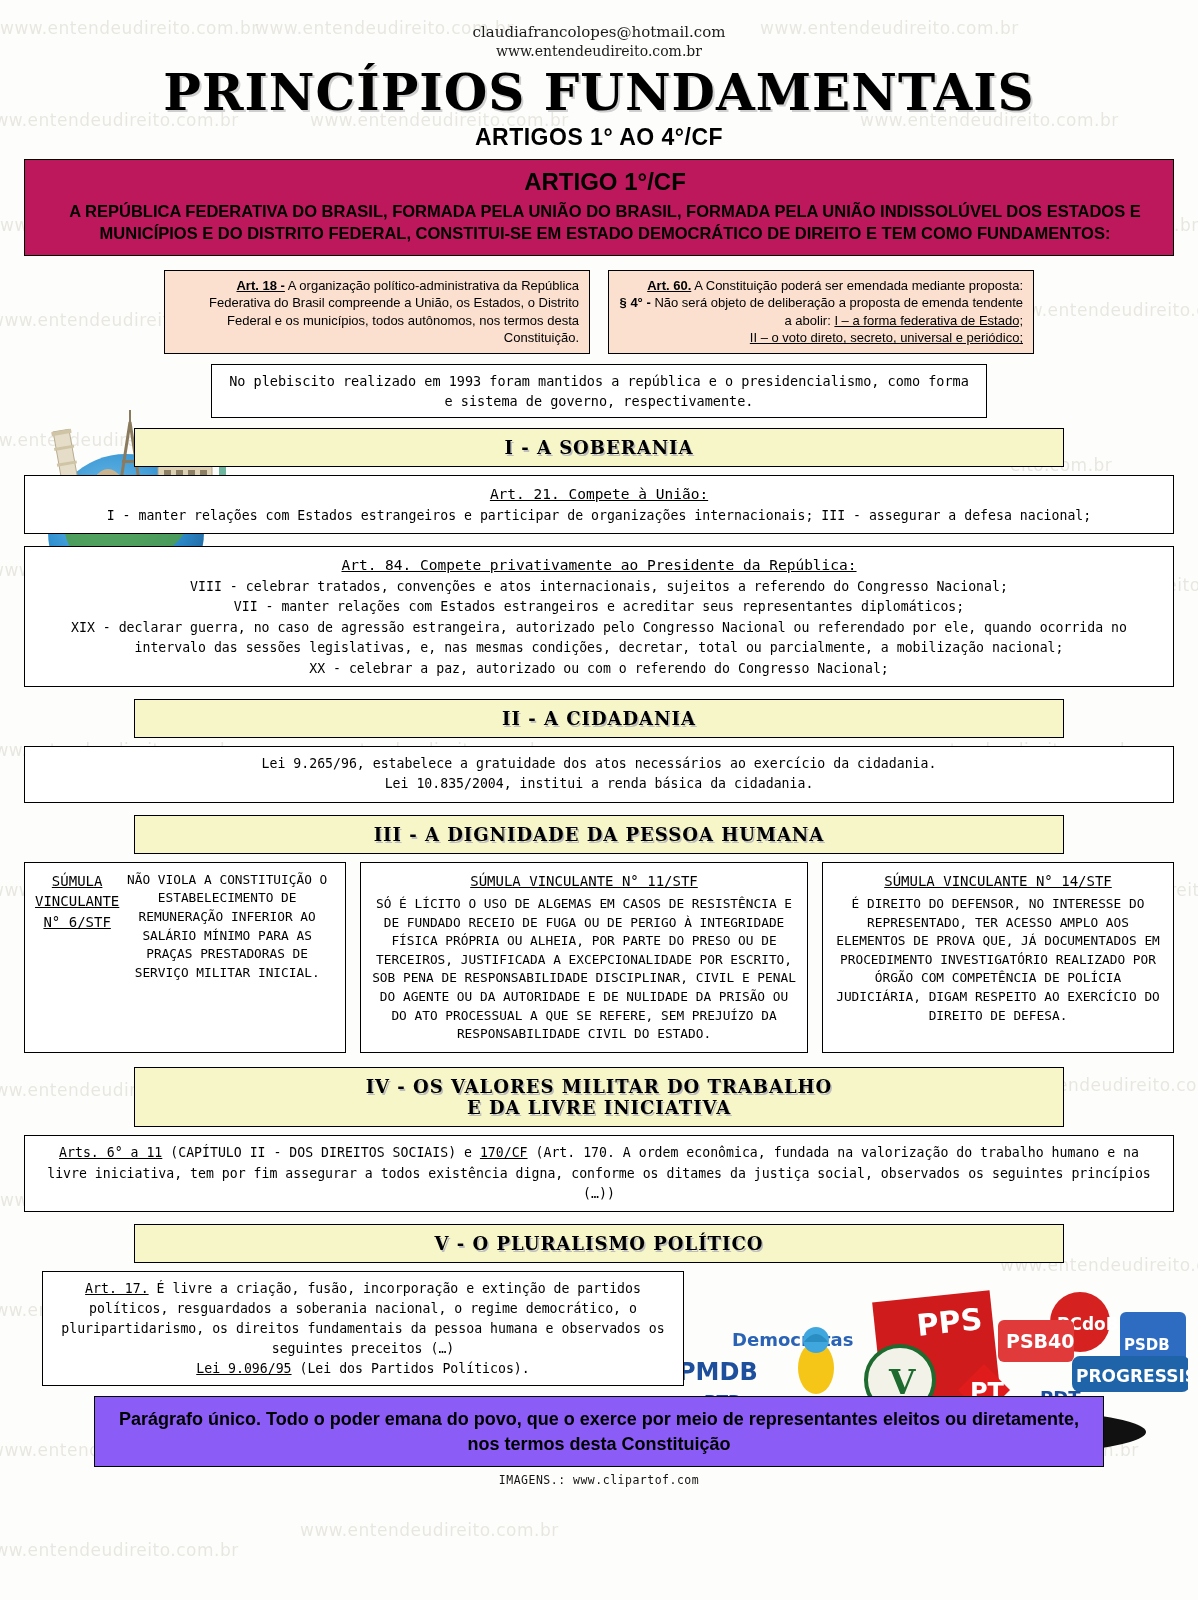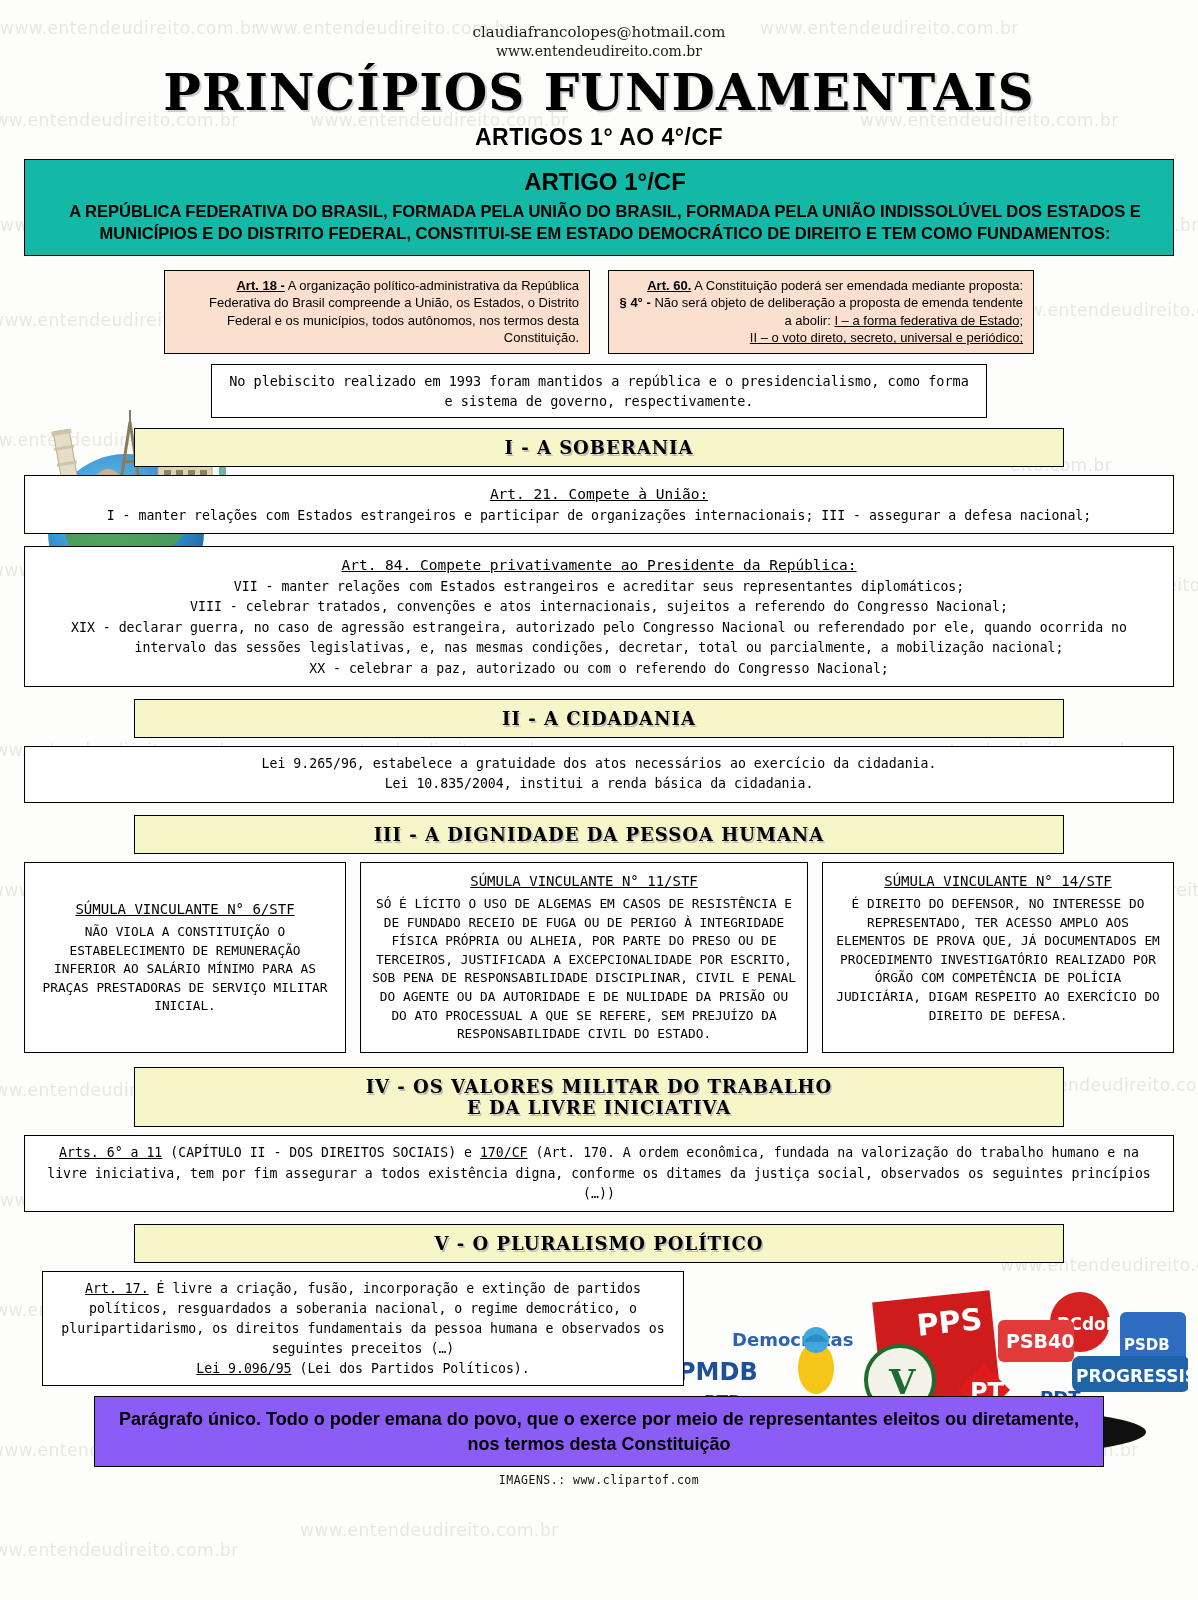--- a/index.html
+++ b/index.html
@@ -58,21 +58,21 @@
     text-shadow:2px 2px 0 #cfcfcf;
   }
   .sub-title{
     text-align:center;
     font-weight:bold;
     font-size:23px;
     letter-spacing:.5px;
     margin:2px 0 8px 0;
   }
   .art1-box{
-    background:#14b8a6;
+    background:#be185d;
     border:1px solid #000;
     padding:8px 14px 10px 26px;
     margin-bottom:14px;
   }
   .art1-title{
     text-align:center;
     font-weight:bold;
     font-size:24px;
     margin-bottom:4px;
   }
@@ -153,21 +153,21 @@
     font-size:12.8px;
     line-height:1.45;
     text-align:center;
   }
   .sumula .hd{
     display:block;
     font-size:14px;
     text-decoration:underline;
     margin-bottom:4px;
   }
-  .s1{flex:0 0 300px;display:flex;flex-direction:column;justify-content:center;}
+  .s1{flex:0 0 300px;display:flex;flex-direction:row;justify-content:center;}
   .s2{flex:1;}
   .s3{flex:0 0 330px;}
 
   .par-unico{
     margin:10px 70px 6px 70px;
     background:#8b5cf6;
     border:1px solid #000;
     padding:10px 14px;
     text-align:center;
     font-weight:bold;
@@ -374,22 +374,22 @@
 
     <div class="section-band">I - A SOBERANIA</div>
 
     <div class="mono-box">
       <div class="hd">Art. 21. Compete à União:</div>
       <div>I - manter relações com Estados estrangeiros e participar de organizações internacionais; III - assegurar a defesa nacional;</div>
     </div>
 
     <div class="mono-box">
       <div class="hd">Art. 84. Compete privativamente ao Presidente da República:</div>
+      <div>VIII - celebrar tratados, convenções e atos internacionais, sujeitos a referendo do Congresso Nacional;</div>
       <div>VII - manter relações com Estados estrangeiros e acreditar seus representantes diplomáticos;</div>
-      <div>VIII - celebrar tratados, convenções e atos internacionais, sujeitos a referendo do Congresso Nacional;</div>
       <div>XIX - declarar guerra, no caso de agressão estrangeira, autorizado pelo Congresso Nacional ou referendado por ele, quando ocorrida no intervalo das sessões legislativas, e, nas mesmas condições, decretar, total ou parcialmente, a mobilização nacional;</div>
       <div>XX - celebrar a paz, autorizado ou com o referendo do Congresso Nacional;</div>
     </div>
 
     <div class="section-band">II - A CIDADANIA</div>
 
     <div class="mono-box">
       <div>Lei 9.265/96, estabelece a gratuidade dos atos necessários ao exercício da cidadania.</div>
       <div>Lei 10.835/2004, institui a renda básica da cidadania.</div>
     </div>

